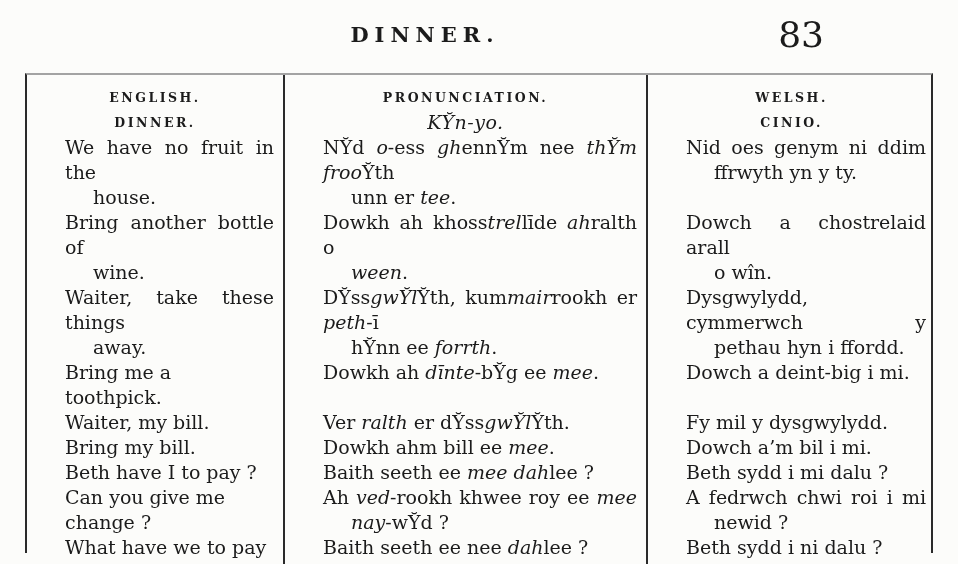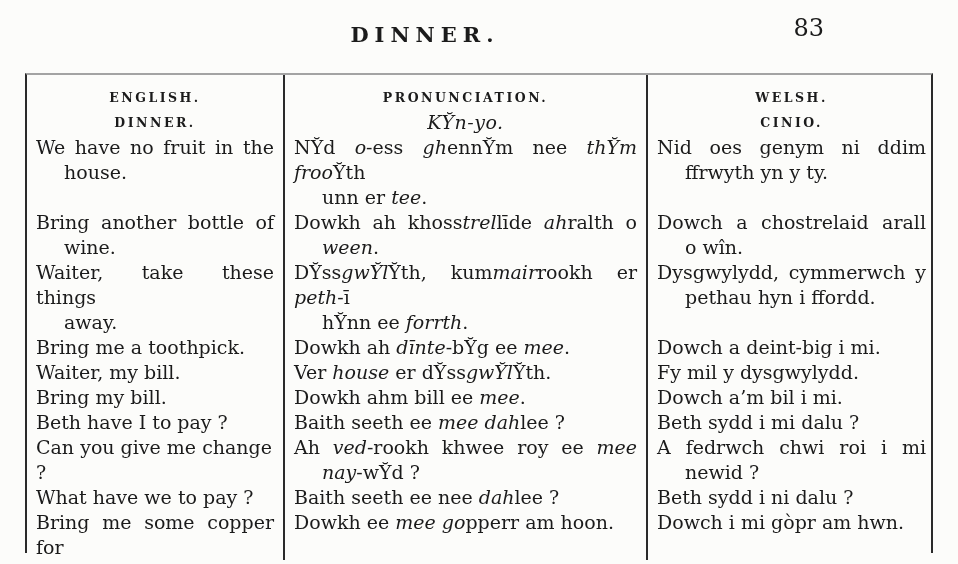--- a/index.html
+++ b/index.html
@@ -13,21 +13,21 @@
   .page { position: relative; width: 850px; height: 564px; }
 
   
   .running-head {
     position: absolute; top: 22px; left: 0; right: 0;
     text-align: center;
     font-size: 21px; font-weight: bold; letter-spacing: 6px;
   }
   .page-number {
     position: absolute; top: 14px; right: 26px;
-    font-size: 24px; font-weight: normal;
+    font-size: 36px; font-weight: normal;
   }
 
   
   .table-frame {
     position: absolute; left: 25px; top: 73px; width: 908px; height: 480px;
     border-top: 2px solid #a3a3a3;
     border-left: 2px solid #2a2a2a;
     border-right: 2px solid #2a2a2a;
   }
   table { border-collapse: collapse; table-layout: fixed; width: 100%; }
@@ -46,21 +46,21 @@
   .col-subheader {
     text-align: center; font-size: 12.5px; font-weight: bold;
     letter-spacing: 2.5px; line-height: 25px;
   }
   .col-subheader.italic-sub {
     font-size: 19px; font-weight: normal; letter-spacing: 0.5px;
     line-height: 25px;
   }
 
   tbody td { font-size: 19px; line-height: 25px; }
-  .line { text-align: left; }
+  .line { text-align: left; margin-left: 29px; }
   .line.stretch { text-align: justify; text-align-last: justify; }
   .line.cont { padding-left: 28px; }
   i { font-style: italic; }
 </style>
 </head>
 <body>
 
 <div class="page">
 
   <div class="running-head">DINNER.</div>
@@ -142,21 +142,21 @@
             </td>
             <td>
               <div class="line">Dowch a deint-big i mi.</div>
             </td>
           </tr>
           <tr>
             <td>
               <div class="line">Waiter, my bill.</div>
             </td>
             <td>
-              <div class="line">Ver <i>house</i> er dY̆ss<i>gwY̆l</i>Y̆th.</div>
+              <div class="line">Ver <i>ralth</i> er dY̆ss<i>gwY̆l</i>Y̆th.</div>
             </td>
             <td>
               <div class="line">Fy mil y dysgwylydd.</div>
             </td>
           </tr>
           <tr>
             <td>
               <div class="line">Bring my bill.</div>
             </td>
             <td>

